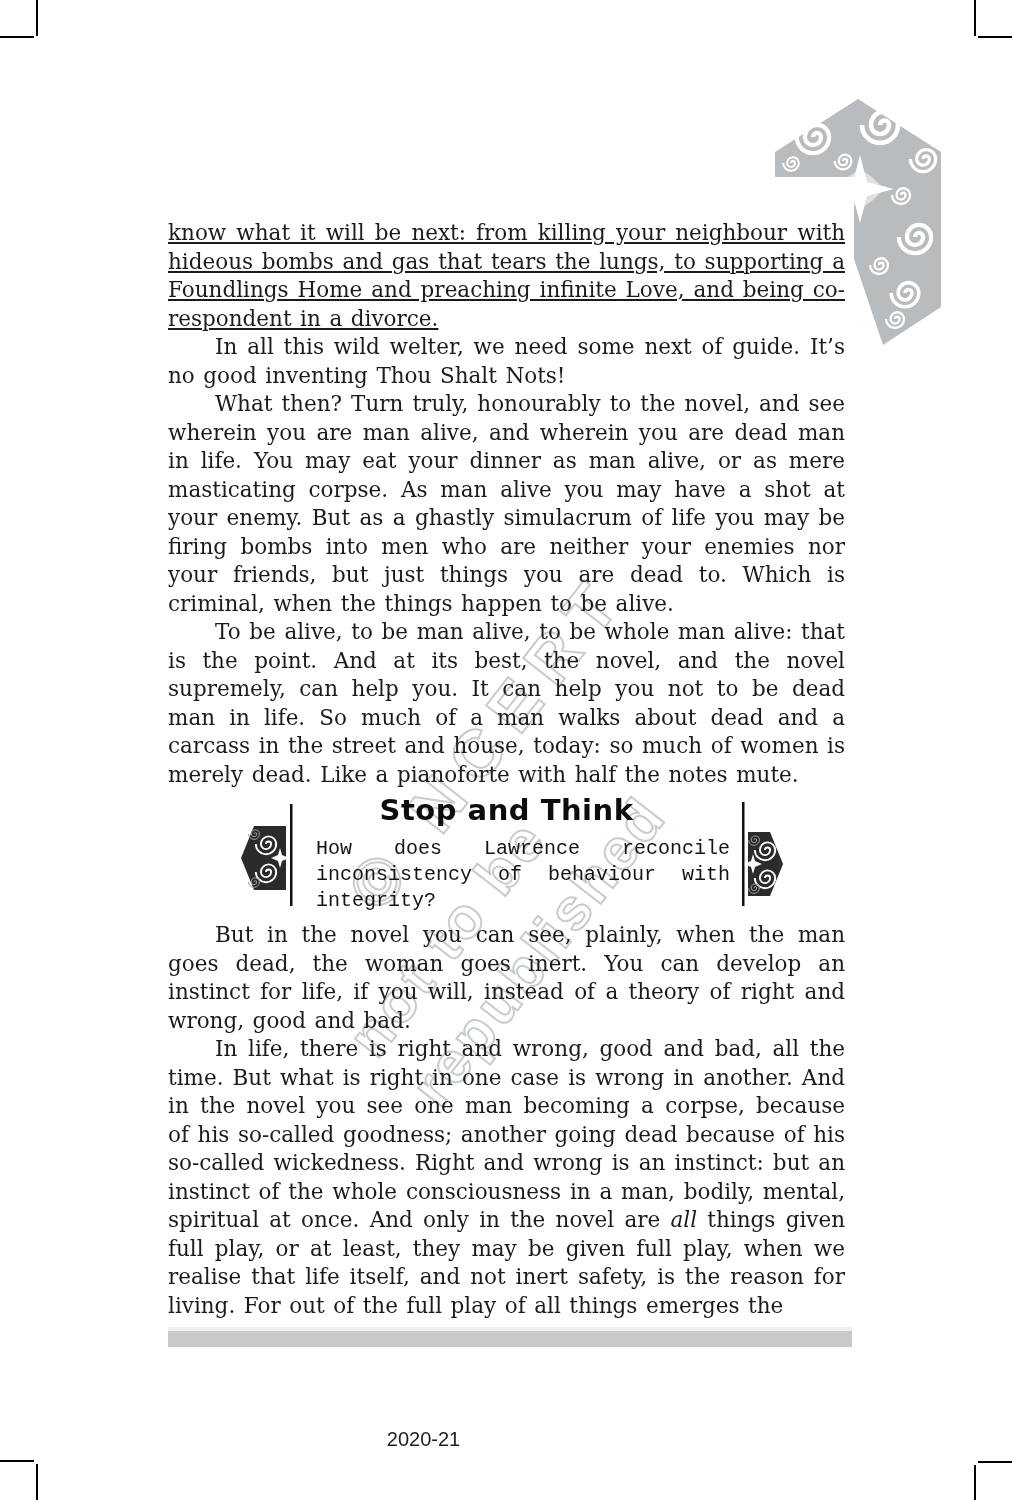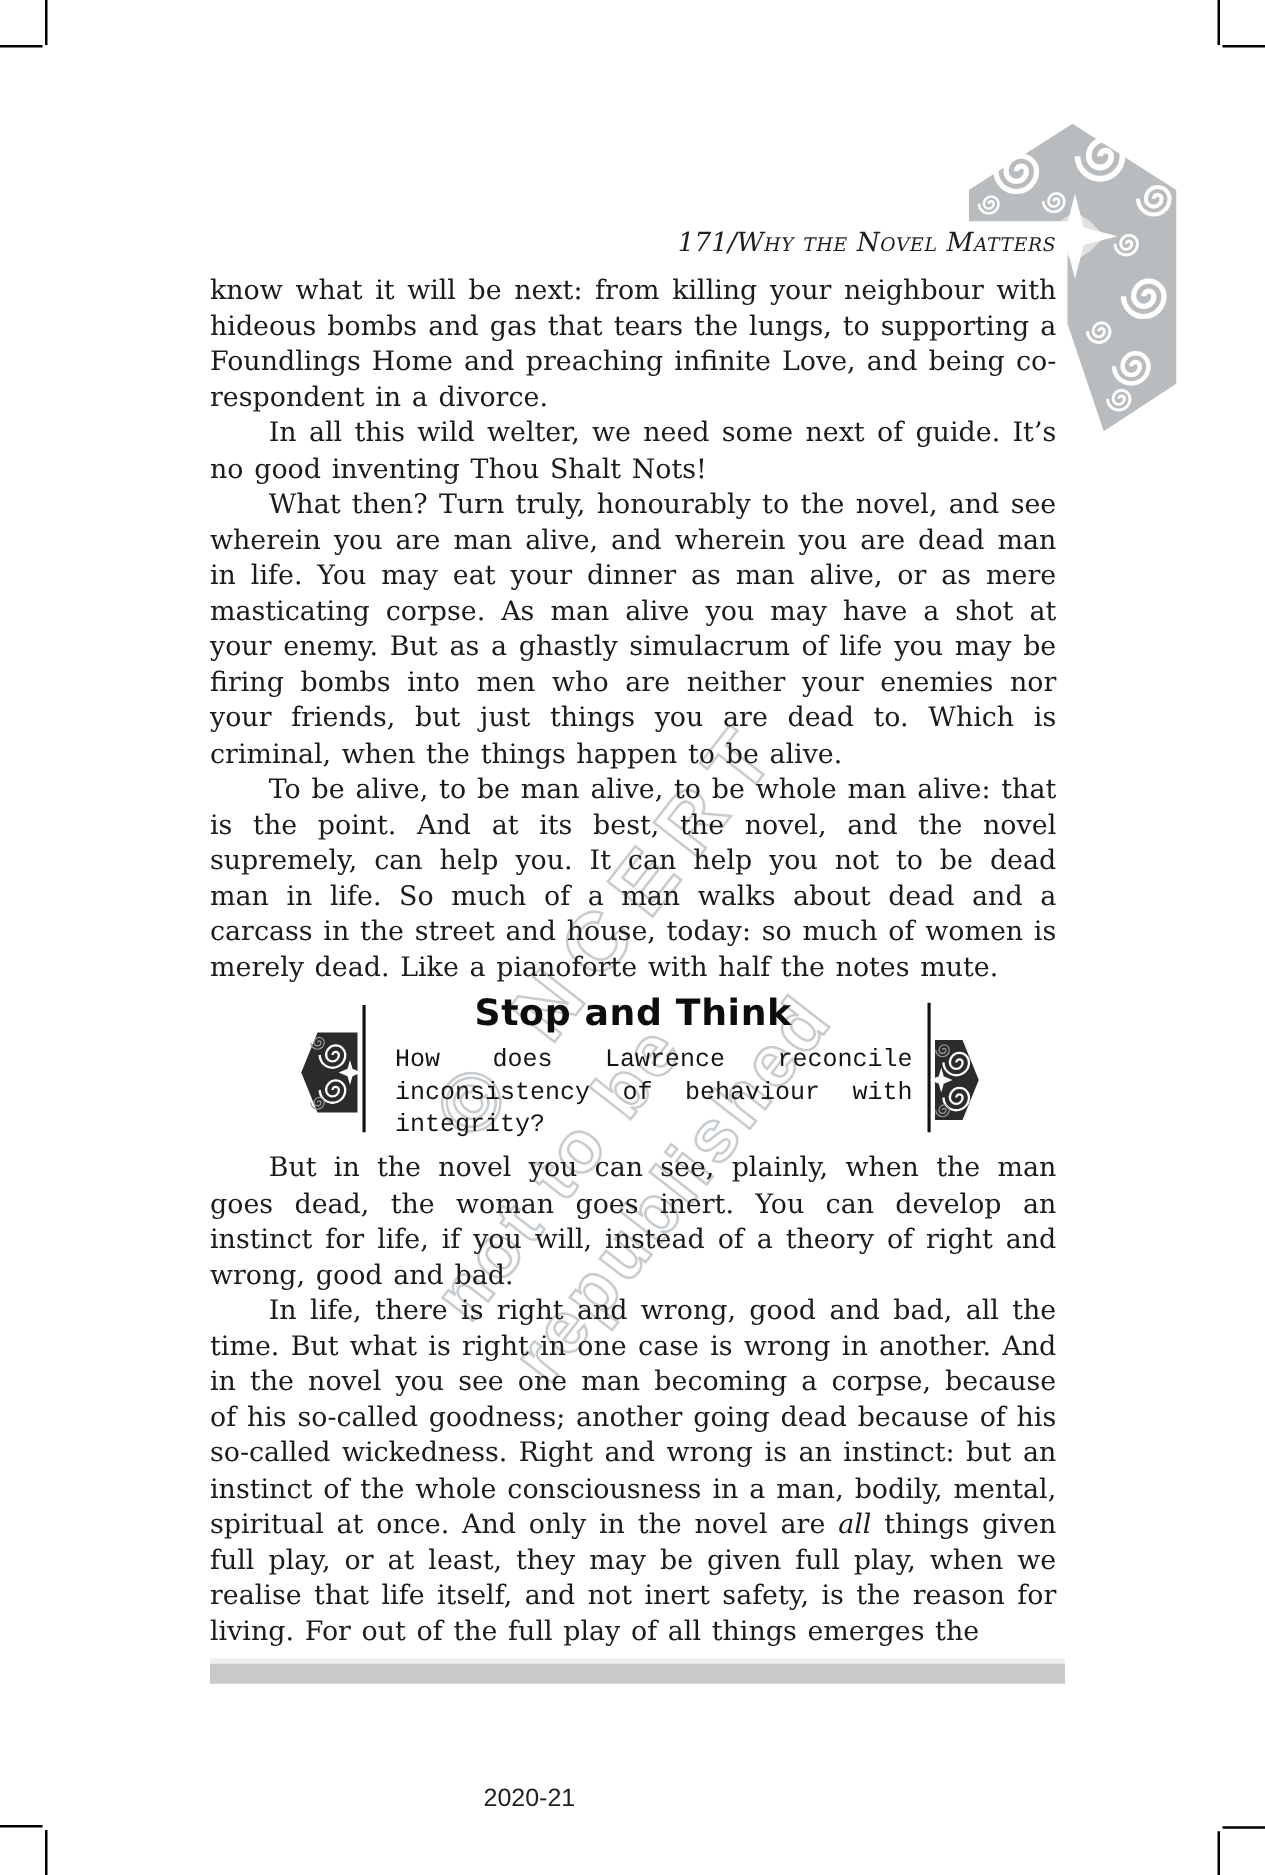--- a/index.html
+++ b/index.html
@@ -33,21 +33,21 @@
   .watermark .wm2 { font-size:58px; letter-spacing:4px; line-height:80px; }
 
   
   .textblock { position:absolute; left:168px; width:677px; z-index:3; }
   #block1 { top:219px; }
   #block2 { top:921px; }
   .textblock p {
     margin:0; font-size:21.5px; line-height:28.5px; text-align:justify;
     color:#1b1b1b; text-indent:47px; word-spacing:0.08em;
   }
-  .textblock p.noindent { text-indent:0; }
+  .textblock p.noindent { text-indent:0;text-decoration:underline; }
   .em { font-style:italic; }
 
   
   .stopthink { position:absolute; left:168px; top:793px; width:677px; z-index:3; }
   .st-title {
     font-family:"DejaVu Sans", sans-serif; font-weight:bold; font-size:29px;
     letter-spacing:0.5px; color:#0d0d0d; text-align:center; line-height:34px;
   }
   .st-question {
     margin-top:9px; margin-left:148px; width:414px;
@@ -103,23 +103,20 @@
       <path d="M85,58 L92,85 L119,92 L92,99 L85,126 L78,99 L51,92 L78,85 Z"></path>
       <path d="M85,72 L97,80 L109,92 L97,104 L85,112 L73,104 L61,92 L73,80 Z" opacity="0.55"></path>
     </g>
   </svg>
 
   <div class="watermark">
     <div class="wm1">© NCERT</div>
     <div class="wm2">not to be republished</div>
   </div>
 
-  <div class="header">
-    <span>171/</span><span class="smallcaps">Why the Novel Matters</span>
-  </div>
 
   <div id="block1" class="textblock">
     <p class="noindent">know what it will be next: from killing your neighbour with hideous bombs and gas that tears the lungs, to supporting a Foundlings Home and preaching infinite Love, and being co-respondent in a divorce.</p>
     <p>In all this wild welter, we need some next of guide. It’s no good inventing Thou Shalt Nots!</p>
     <p>What then? Turn truly, honourably to the novel, and see wherein you are man alive, and wherein you are dead man in life. You may eat your dinner as man alive, or as mere masticating corpse. As man alive you may have a shot at your enemy. But as a ghastly simulacrum of life you may be firing bombs into men who are neither your enemies nor your friends, but just things you are dead to. Which is criminal, when the things happen to be alive.</p>
     <p>To be alive, to be man alive, to be whole man alive: that is the point. And at its best, the novel, and the novel supremely, can help you. It can help you not to be dead man in life. So much of a man walks about dead and a carcass in the street and house, today: so much of women is merely dead. Like a pianoforte with half the notes mute.</p>
   </div>
 
   <div class="stopthink">
     <div class="st-title">Stop and Think</div>

